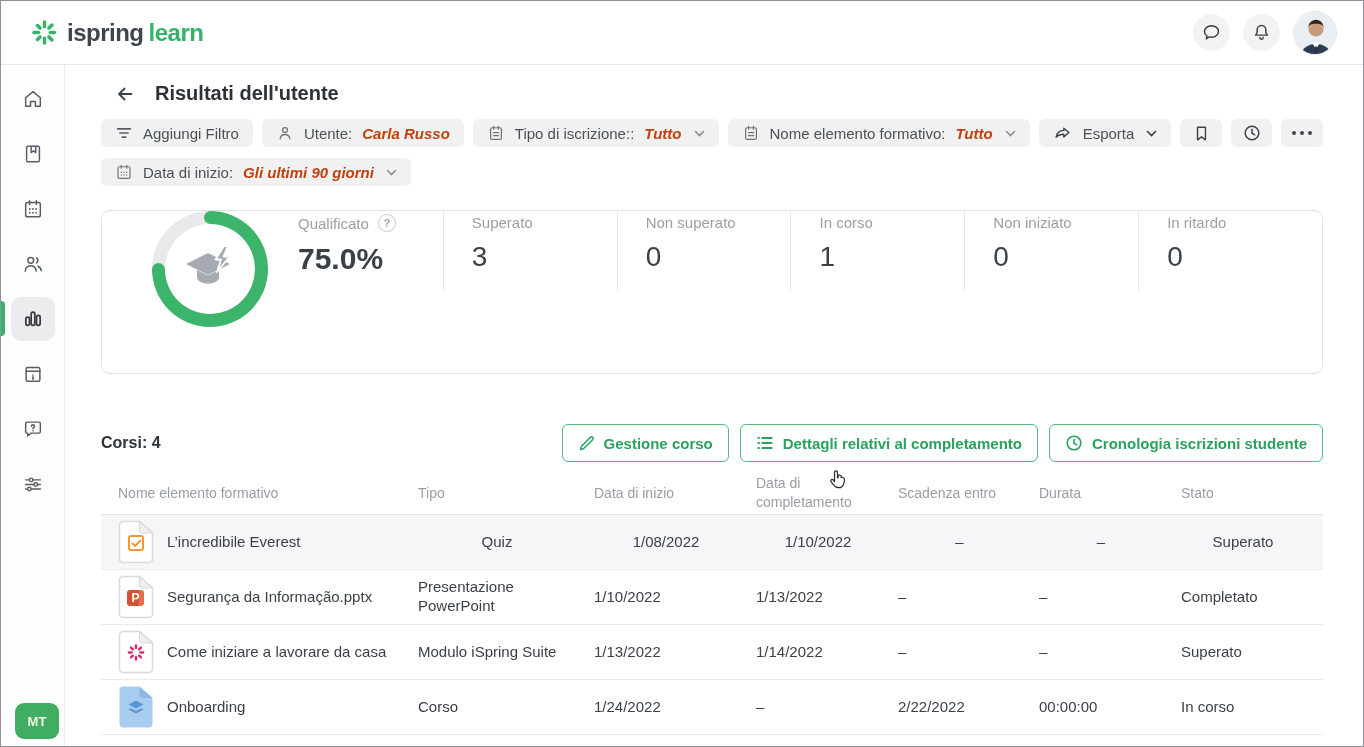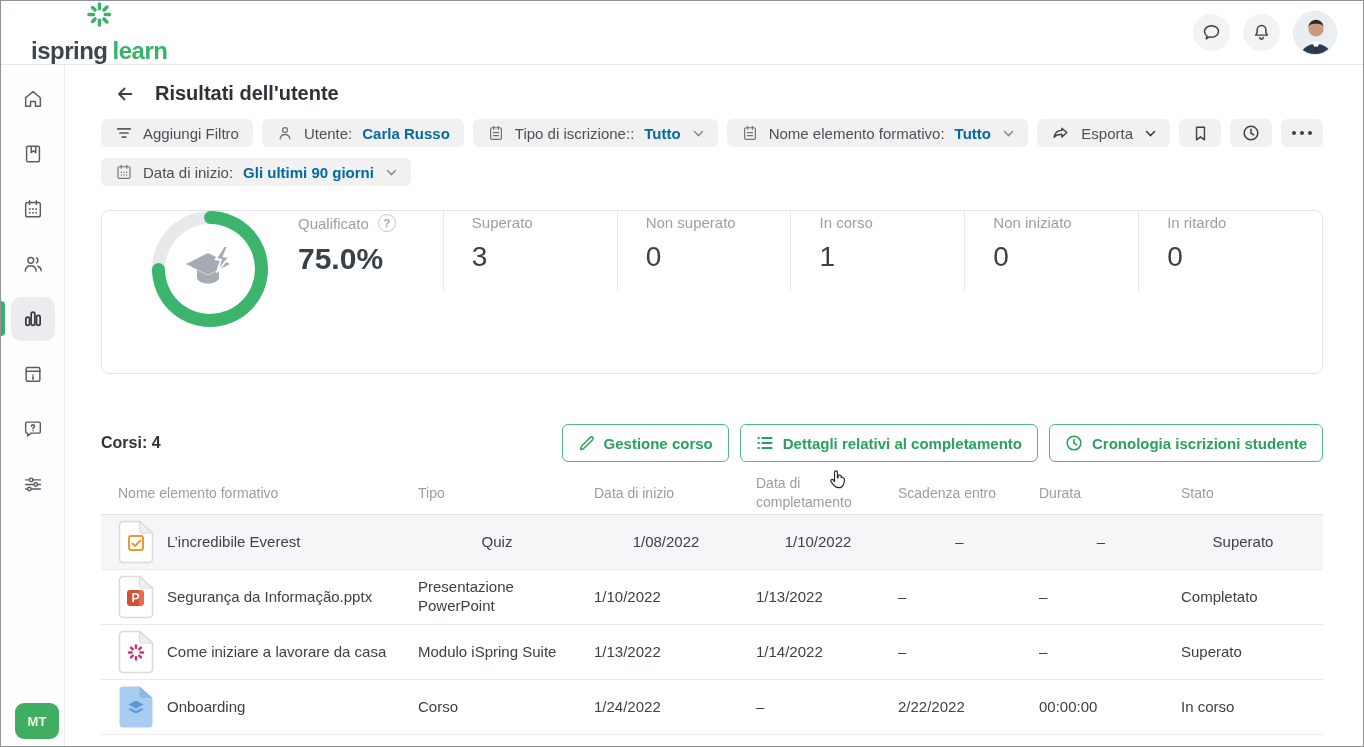--- a/index.html
+++ b/index.html
@@ -2,21 +2,21 @@
 <html><head>
 <meta charset="utf-8">
 <style>
   * { margin:0; padding:0; box-sizing:border-box; }
   html,body { background:#fff; }
   body { font-family:"Liberation Sans","DejaVu Sans",sans-serif; color:#3b4148; }
   .app { position:relative; width:1364px; height:747px; background:#fff; border:1px solid #8f9296; overflow:hidden; }
 
   
   .topbar { position:absolute; top:0; left:0; right:0; height:64px; background:#fff; border-bottom:1px solid #e9e9eb; display:flex; align-items:center; z-index:30; }
-  .logo { display:flex; align-items:center; gap:9px; margin-left:30px; cursor:pointer;flex-direction:column; }
+  .logo { display:flex; align-items:center; gap:9px; margin-left:30px; cursor:pointer; }
   .logo-text { font-size:24px; font-weight:700; letter-spacing:-0.5px; }
   .logo-ispring { color:#3e454e; }
   .logo-learn { color:#35b469; margin-left:5px; }
   .topbar-right { margin-left:auto; display:flex; align-items:center; gap:13px; padding-right:26px; }
   .circle-btn { width:37px; height:37px; border-radius:50%; background:#f3f3f4; border:none; display:flex; align-items:center; justify-content:center; cursor:pointer; }
   .avatar { width:44px; height:44px; border-radius:50%; overflow:hidden; cursor:pointer; border:1px solid #e4e4e6; }
 
   
   .sidebar { position:absolute; top:64px; left:0; bottom:0; width:64px; background:#fdfdfd; border-right:1px solid #ededef; padding-top:6px; z-index:20; }
   .nav-item { position:relative; width:64px; height:55px; display:flex; align-items:center; justify-content:center; cursor:pointer; }
@@ -28,21 +28,21 @@
   
   .main { position:absolute; top:64px; left:64px; right:0; bottom:0; padding:0 40px 0 36px; overflow:hidden; }
   .page-title-row { display:flex; align-items:center; gap:19px; margin-top:17px; padding-left:13px; }
   .back-btn { background:none; border:none; cursor:pointer; display:flex; align-items:center; color:#3b4149; }
   .page-title { font-size:20px; font-weight:700; color:#2c3238; }
 
   
   .chips { display:flex; align-items:center; gap:9px; margin-top:14px; }
   .chips.row2 { margin-top:11px; }
   .chip { height:28px; background:#f1f1f2; border:none; border-radius:6px; display:inline-flex; align-items:center; gap:10px; padding:0 14px; font-size:15px; color:#4a5057; cursor:pointer; font-family:inherit; white-space:nowrap; }
-  .chip .val { font-weight:700; color:#0369a1; }
+  .chip .val { font-weight:700; color:#c2410c;font-style:italic; }
   .chip .chev { margin-left:2px; display:flex; }
   .chip.export { margin-left:auto; }
   .chip.icon-only { width:42px; padding:0; justify-content:center; }
   .dots { display:flex; gap:4px; }
   .dots i { width:4px; height:4px; border-radius:50%; background:#3c434c; }
 
   
   .stats-card { margin-top:24px; height:164px; border:1px solid #e3e3e6; border-radius:8px; background:#fff; display:flex; align-items:flex-start; }
   .ring { position:relative; width:116px; height:116px; border-radius:50%; margin-left:50px; flex:0 0 auto; }
   .ring .hole { position:absolute; left:13px; top:13px; width:90px; height:90px; background:#fff; border-radius:50%; display:flex; align-items:center; justify-content:center; }

